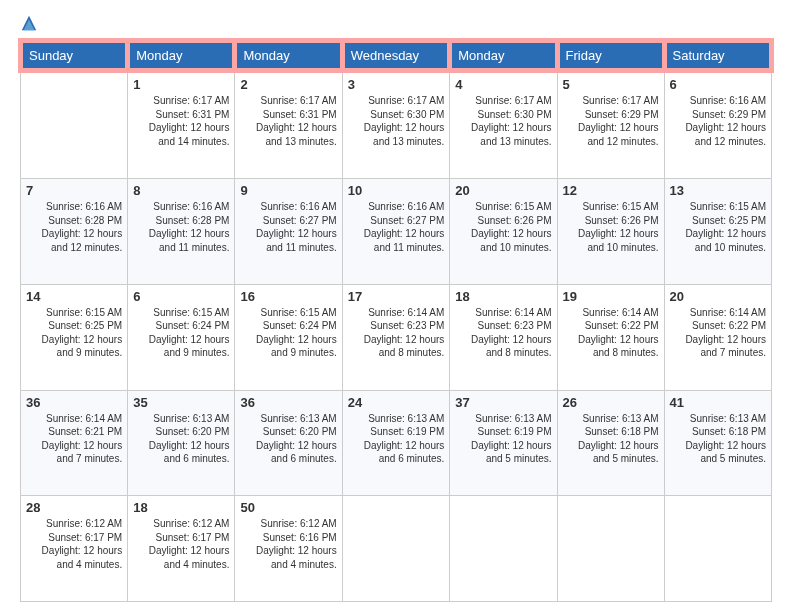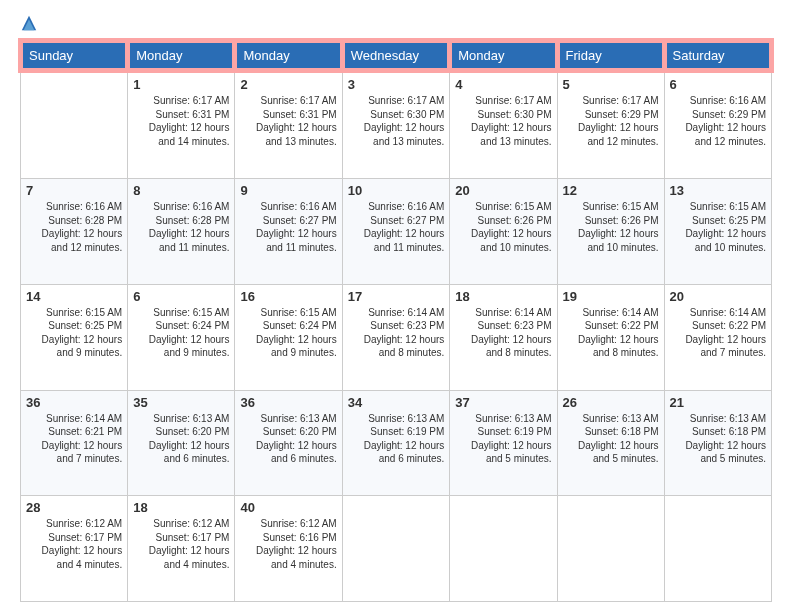--- a/index.html
+++ b/index.html
@@ -235,47 +235,47 @@
           </td>
           <td>
             <div class="day-num">35</div>
             <div class="day-info">Sunrise: 6:13 AM<br>Sunset: 6:20 PM<br>Daylight: 12 hours<br>and 6 minutes.</div>
           </td>
           <td>
             <div class="day-num">36</div>
             <div class="day-info">Sunrise: 6:13 AM<br>Sunset: 6:20 PM<br>Daylight: 12 hours<br>and 6 minutes.</div>
           </td>
           <td>
-            <div class="day-num">34</div>
+            <div class="day-num">24</div>
             <div class="day-info">Sunrise: 6:13 AM<br>Sunset: 6:19 PM<br>Daylight: 12 hours<br>and 6 minutes.</div>
           </td>
           <td>
             <div class="day-num">37</div>
             <div class="day-info">Sunrise: 6:13 AM<br>Sunset: 6:19 PM<br>Daylight: 12 hours<br>and 5 minutes.</div>
           </td>
           <td>
             <div class="day-num">26</div>
             <div class="day-info">Sunrise: 6:13 AM<br>Sunset: 6:18 PM<br>Daylight: 12 hours<br>and 5 minutes.</div>
           </td>
           <td>
-            <div class="day-num">21</div>
+            <div class="day-num">41</div>
             <div class="day-info">Sunrise: 6:13 AM<br>Sunset: 6:18 PM<br>Daylight: 12 hours<br>and 5 minutes.</div>
           </td>
         </tr>
         <tr>
           <td>
             <div class="day-num">28</div>
             <div class="day-info">Sunrise: 6:12 AM<br>Sunset: 6:17 PM<br>Daylight: 12 hours<br>and 4 minutes.</div>
           </td>
           <td>
             <div class="day-num">18</div>
             <div class="day-info">Sunrise: 6:12 AM<br>Sunset: 6:17 PM<br>Daylight: 12 hours<br>and 4 minutes.</div>
           </td>
           <td>
-            <div class="day-num">40</div>
+            <div class="day-num">50</div>
             <div class="day-info">Sunrise: 6:12 AM<br>Sunset: 6:16 PM<br>Daylight: 12 hours<br>and 4 minutes.</div>
           </td>
           <td class="empty-cell"></td>
           <td class="empty-cell"></td>
           <td class="empty-cell"></td>
           <td class="empty-cell"></td>
         </tr>
       </tbody>
   </table>
 </div>

